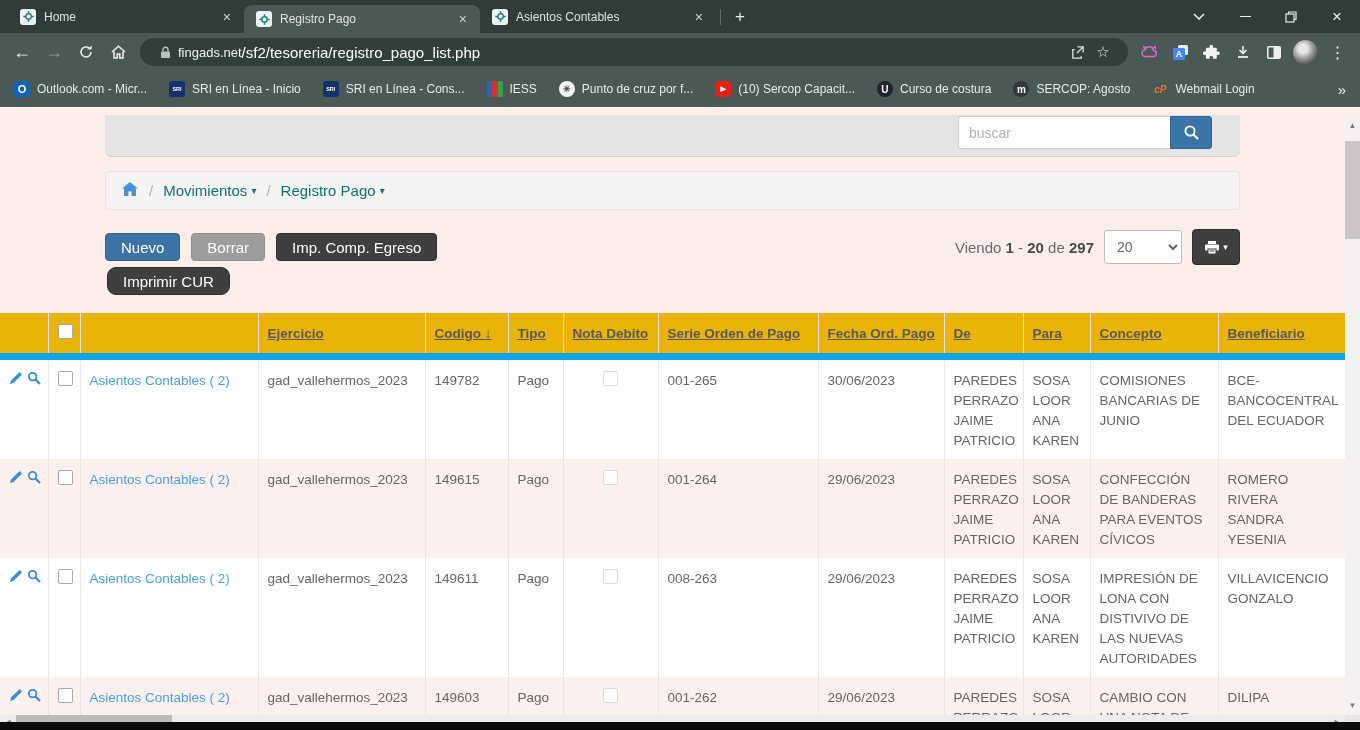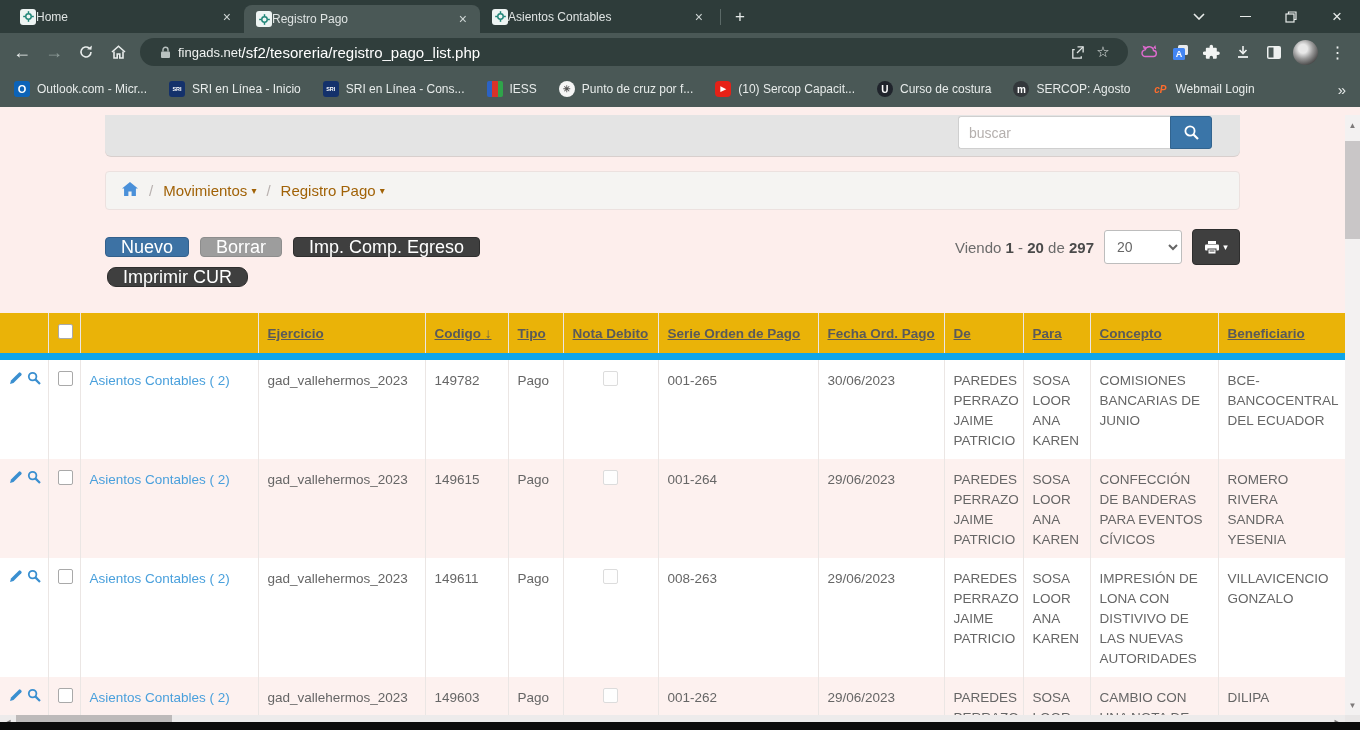--- a/index.html
+++ b/index.html
@@ -3,21 +3,21 @@
 <meta charset="utf-8">
 <style>
   * { margin:0; padding:0; box-sizing:border-box; }
   html,body { background:#222; }
   body { font-family:"Liberation Sans", sans-serif; }
   .window { position:relative; width:1360px; height:730px; overflow:hidden; background:#fdeeec; }
 
   
   .titlebar { position:absolute; left:0; top:0; width:1360px; height:33px; background:#2e3c3a; display:flex; align-items:stretch; }
   .tabs { display:flex; align-items:stretch; padding-left:8px; }
-  .tab { width:236px; display:flex; align-items:center; padding:0 10px 0 12px; color:#dfe4e3; font-size:12px; position:relative; }
+  .tab { width:236px; display:flex; align-items:center; gap:8px; padding:0 10px 0 12px; color:#dfe4e3; font-size:12px; position:relative; }
   .tab.active { background:#4a5856; border-radius:8px 8px 0 0; margin-top:5px; }
   .tab .title { flex:1; white-space:nowrap; overflow:hidden; text-overflow:ellipsis; }
   .tab .close { font-size:14px; color:#cfd6d5; cursor:default; padding:0 3px; }
   .favicon { width:16px; height:16px; border-radius:3px; background:#eef4f3; display:inline-flex; align-items:center; justify-content:center; flex:none; }
   .tabsep { width:1px; height:16px; background:#5b6967; align-self:center; margin:0 4px; }
   .newtab { color:#e6eae9; font-size:17px; align-self:center; padding:0 10px; }
   .wincontrols { margin-left:auto; display:flex; align-items:center; }
   .wc { width:46px; height:33px; display:flex; align-items:center; justify-content:center; color:#e8ecea; font-size:14px; }
   .wc .minline { width:11px; border-top:1.5px solid #e8ecea; display:inline-block; }
 
@@ -50,25 +50,25 @@
   
   .content { position:absolute; left:0; top:115px; width:1360px; height:615px; background:#fdeeec; overflow:hidden; }
   .graypanel { position:absolute; left:105px; top:0; width:1135px; height:41px; background:#e4e4e4; border-radius:0 0 6px 6px; box-shadow:0 1px 0 #d8cfcd; }
   .searchwrap { position:absolute; right:28px; top:1px; display:flex; }
   .searchinput { width:212px; height:33px; border:1px solid #cfcfcf; border-right:none; border-radius:3px 0 0 3px; padding:0 10px; font-size:14px; color:#555; font-family:"Liberation Sans",sans-serif; outline:none; }
   .searchinput::placeholder { color:#b5b0ae; }
   .searchbtn { width:42px; height:33px; background:#3a75a8; border:1px solid #32648f; border-radius:0 3px 3px 0; display:flex; align-items:center; justify-content:center; }
 
   .breadcrumb { position:absolute; left:105px; top:56px; width:1135px; height:39px; background:#f5f4f2; border:1px solid #ece1df; border-radius:4px; display:flex; align-items:center; padding:0 16px; gap:10px; font-size:15px; }
   .breadcrumb .sep { color:#b8b1af; }
-  .bclink { color:#a16207; display:inline-flex; align-items:center; gap:4px; }
+  .bclink { color:#0f766e; display:inline-flex; align-items:center; gap:4px; }
   .bclink .caret { font-size:10px; }
 
   .actionsrow { position:absolute; left:105px; top:114px; width:1135px; height:36px; display:flex; align-items:center; }
-  .btn { height:20px; border-radius:4px; color:#fff; font-size:18px; font-family:"Liberation Sans",sans-serif; display:inline-flex; align-items:center; justify-content:center; padding:0 15px; margin-right:11px; border:1px solid transparent; }
+  .btn { height:28px; border-radius:4px; color:#fff; font-size:15px; font-family:"Liberation Sans",sans-serif; display:inline-flex; align-items:center; justify-content:center; padding:0 15px; margin-right:11px; border:1px solid transparent; }
   .btn-blue { background:#3d72a4; border-color:#33608c; }
   .btn-gray { background:#9d9d9d; border-color:#8d8d8d; }
   .btn-dark { background:#3f3f3f; border-color:#2e2e2e; }
   .pagegroup { margin-left:auto; display:flex; align-items:center; gap:10px; }
   .viendo { color:#6b6b6b; font-size:15px; white-space:nowrap; }
   .viendo b { color:#4a4a4a; }
   .psel { width:78px; height:34px; border:1px solid #bdbdbd; border-radius:3px; background:#fff; color:#666; font-size:14px; padding:0 8px; font-family:"Liberation Sans",sans-serif; }
   .printbtn { width:48px; height:36px; background:#3f3f3f; border:1px solid #2e2e2e; border-radius:4px; display:flex; align-items:center; justify-content:center; gap:3px; color:#fff; }
   .printbtn .caret { font-size:9px; }
   .curbtn { position:absolute; left:107px; top:152px;border-radius:9px; }

